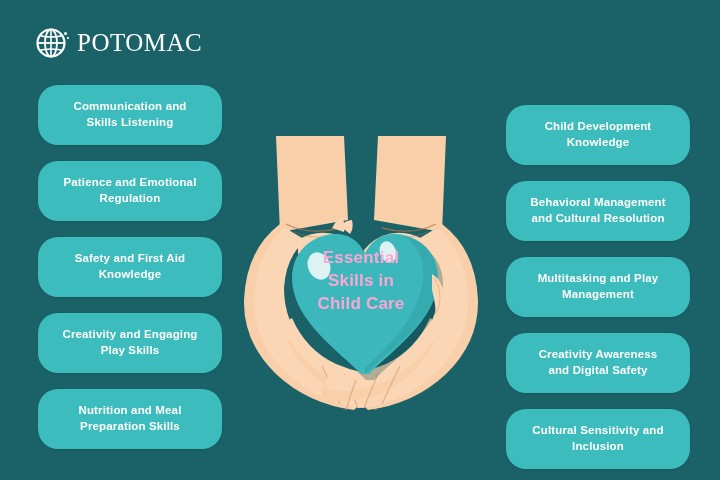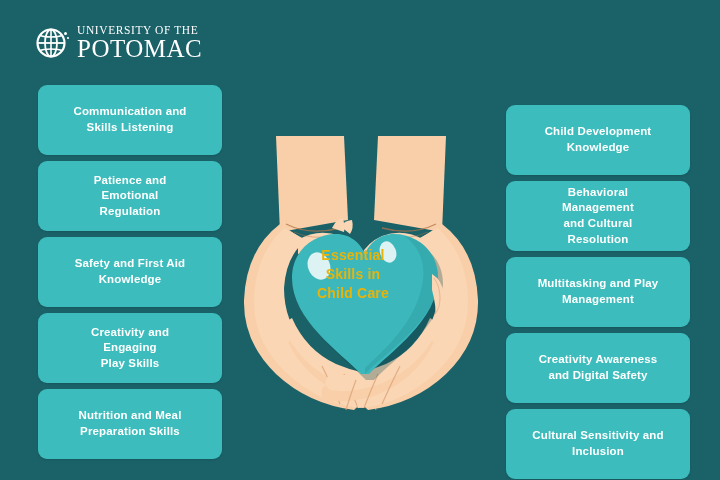--- a/index.html
+++ b/index.html
@@ -54,28 +54,28 @@
     letter-spacing: 0.5px;
     color: #ffffff;
     white-space: nowrap;
     line-height: 0.95;
   }
 
   
   .skill-card {
     position: absolute;
     width: 184px;
-    height: 70px;
-    border-radius: 9px;
+    height: 60px;
+    border-radius: 20px;
     background: #3cbcbc;
     display: flex;
     align-items: center;
     justify-content: center;
     box-sizing: border-box;
-    padding: 0 26px;
+    padding: 0 10px;
     box-shadow: 0 1px 2px rgba(0,0,0,0.10);
   }
   .skill-card .label {
     color: #ffffff;
     font-size: 11.5px;
     font-weight: bold;
     line-height: 1.35;
     text-align: center;
     letter-spacing: 0.15px;
   }
@@ -92,26 +92,26 @@
     position: absolute;
     left: 236px;
     top: 128px;
     width: 250px;
     height: 285px;
   }
   #illustration svg { display: block; width: 250px; height: 285px; }
 
   #heart-text {
     position: absolute;
-    left: 228px;
+    left: 236px;
     top: 246px;
     width: 250px;
     text-align: center;
-    color: #eab308;
-    font-size: 14px;
+    color: #f9a8d4;
+    font-size: 17px;
     font-weight: bold;
     line-height: 1.36;
     letter-spacing: 0.2px;
     pointer-events: none;
   }
 </style>
 </head>
 <body>
 
 <div id="stage">
@@ -123,21 +123,20 @@
         <ellipse cx="15" cy="17" rx="6" ry="13.5" fill="none" stroke="#ffffff" stroke-width="1.8"></ellipse>
         <line x1="1.5" y1="17" x2="28.5" y2="17" stroke="#ffffff" stroke-width="1.8"></line>
         <path d="M3.6 9.3 C8 11.6, 22 11.6, 26.4 9.3" fill="none" stroke="#ffffff" stroke-width="1.6"></path>
         <path d="M3.6 24.7 C8 22.4, 22 22.4, 26.4 24.7" fill="none" stroke="#ffffff" stroke-width="1.6"></path>
         <line x1="15" y1="3.5" x2="15" y2="30.5" stroke="#ffffff" stroke-width="1.6"></line>
         <circle cx="29.5" cy="7.5" r="1.5" fill="#ffffff"></circle>
         <circle cx="32" cy="12" r="1.1" fill="#ffffff"></circle>
       </svg>
     </span>
     <span class="wordmark">
-      <span class="line1">UNIVERSITY OF THE</span>
       <span class="line2">POTOMAC</span>
     </span>
   </div>
 
   <div class="skill-card col-left row-0">
     <div class="label">
       <span>Communication and</span><br>
       <span>Skills Listening</span>
     </div>
   </div>

